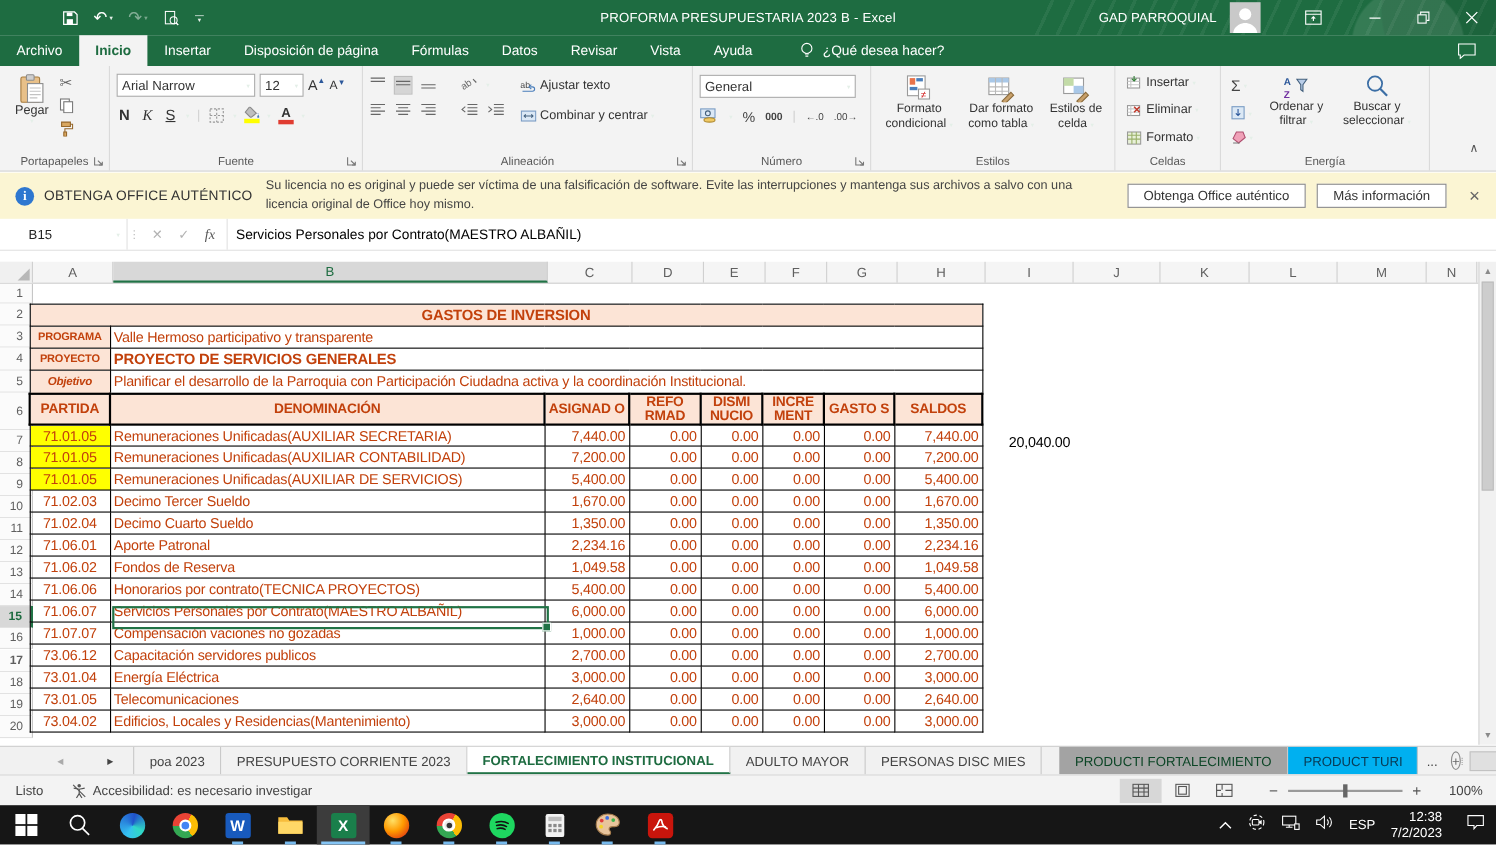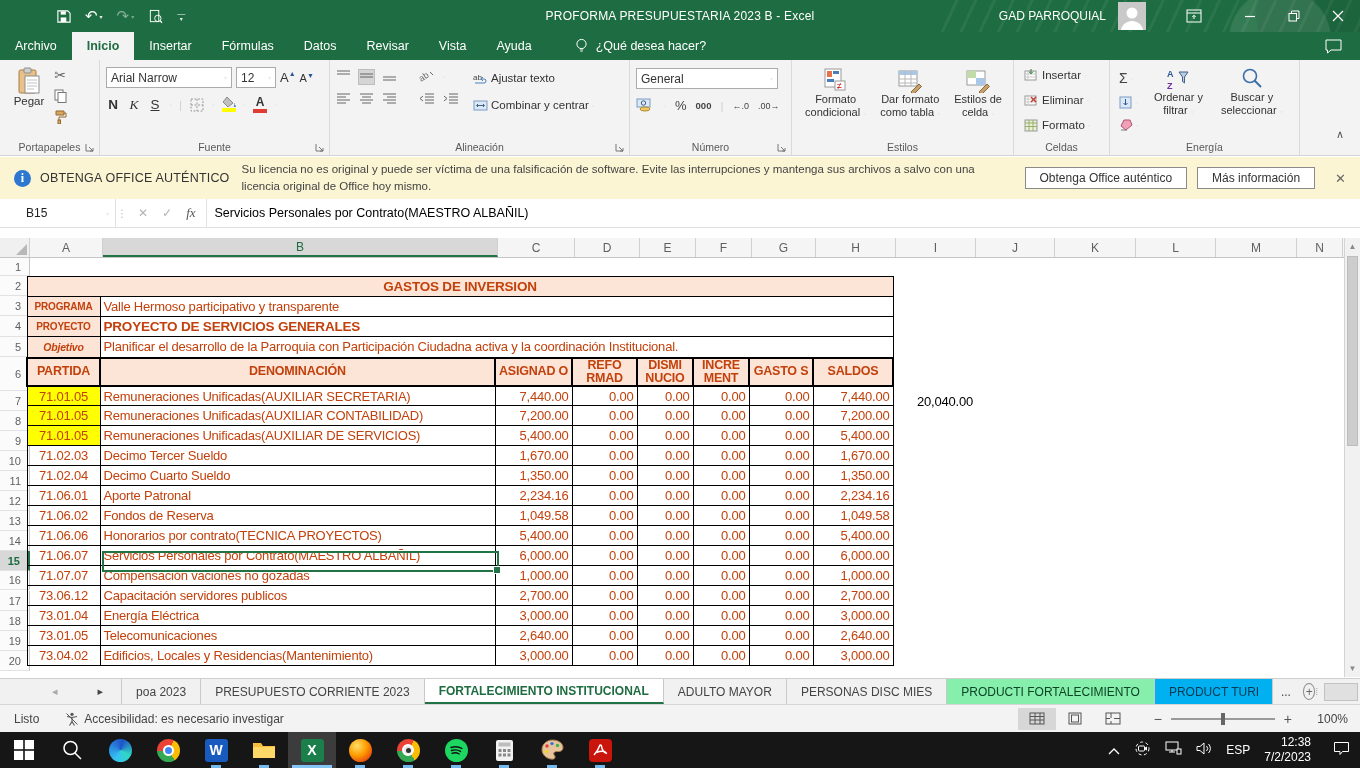--- a/index.html
+++ b/index.html
@@ -122,21 +122,21 @@
   .varrow.bot { position:absolute; bottom:0; width:100%; }
 
   
   .sheetbar { position:absolute; left:0; top:678px; width:1360px; height:26px; background:#f1f1f1; border-top:1px solid #cfcfcf; display:flex; align-items:stretch; font-size:12px; color:#444; }
   .snav { display:flex; align-items:center; gap:40px; padding:0 18px 0 52px; }
   .sarrow { font-size:11px; color:#444; }
   .sarrow.dis { color:#aaa; }
   .stab { display:flex; align-items:center; padding:0 14px; border-right:1px solid #c9c9c9; white-space:nowrap; cursor:default; }
   .stab:first-of-type { border-left:1px solid #c9c9c9; }
   .stab.active { background:#fff; color:#1e6c41; font-weight:bold; border-bottom:2px solid #217346; }
-  .stab.green { background:#86efac; color:#0c4526; }
+  .stab.green { background:#a3a3a3; color:#0c4526;margin-left:16px; }
   .stab.blue { background:#00b0f0; color:#083a54; max-width:118px; overflow:hidden; }
   .sdots { display:flex; align-items:center; padding:0 8px; color:#444; }
   .addsheet { width:17px; height:17px; border:1px solid #8a8a8a; border-radius:50%; color:#666; display:flex; align-items:center; justify-content:center; font-size:12px; align-self:center; margin-left:4px; }
   .hscrollpiece { margin-left:auto; align-self:center; display:flex; align-items:center; gap:6px; margin-right:2px; }
   .hdots { color:#999; font-size:9px; }
   .hthumb { width:34px; height:18px; background:#e0e0e0; border:1px solid #c2c2c2; }
 
   
   .statusbar { position:absolute; left:0; top:704px; width:1360px; height:28px; background:#f3f3f3; border-top:1px solid #d6d6d6; display:flex; align-items:center; font-size:12px; color:#444; }
   .st-listo { margin-left:14px; }
@@ -224,20 +224,21 @@
           </svg>
         </span>
     </div>
   </div>
 
   <div class="menubar">
     <div id="menu-tabs" style="display:flex;">
         <div class="mtab">Archivo</div>
         <div class="mtab active">Inicio</div>
         <div class="mtab">Insertar</div>
+        <div class="mtab">Disposición de página</div>
         <div class="mtab">Fórmulas</div>
         <div class="mtab">Datos</div>
         <div class="mtab">Revisar</div>
         <div class="mtab">Vista</div>
         <div class="mtab">Ayuda</div>
       </div>
     <div class="msearch">
       <svg width="13" height="16" viewBox="0 0 13 16">
           <circle cx="6.5" cy="6" r="4.6" fill="none" stroke="#fff"></circle>
           <path d="M4.8 11h3.4M5.2 13h2.6" stroke="#fff"></path>
@@ -595,21 +596,21 @@
         <div class="rn" style="top: 133px; height: 20px;">7</div>
         <div class="rn" style="top: 153px; height: 20px;">8</div>
         <div class="rn" style="top: 173px; height: 20px;">9</div>
         <div class="rn" style="top: 193px; height: 20px;">10</div>
         <div class="rn" style="top: 213px; height: 20px;">11</div>
         <div class="rn" style="top: 233px; height: 20px;">12</div>
         <div class="rn" style="top: 253px; height: 20px;">13</div>
         <div class="rn" style="top: 273px; height: 20px;">14</div>
         <div class="rn sel" style="top: 293px; height: 20px;">15</div>
         <div class="rn" style="top: 313px; height: 19px;">16</div>
-        <div class="rn" style="top: 333px; height: 20px;">17</div>
+        <div class="rn" style="top: 333px; height: 20px; font-weight: bold;">17</div>
         <div class="rn" style="top: 353px; height: 20px;">18</div>
         <div class="rn" style="top: 373px; height: 20px;">19</div>
         <div class="rn" style="top: 393px; height: 20px;">20</div>
       </div>
 
     <table class="sheet">
       <colgroup>
         <col style="width:73px">
           <col style="width:395px">
           <col style="width:77px">

